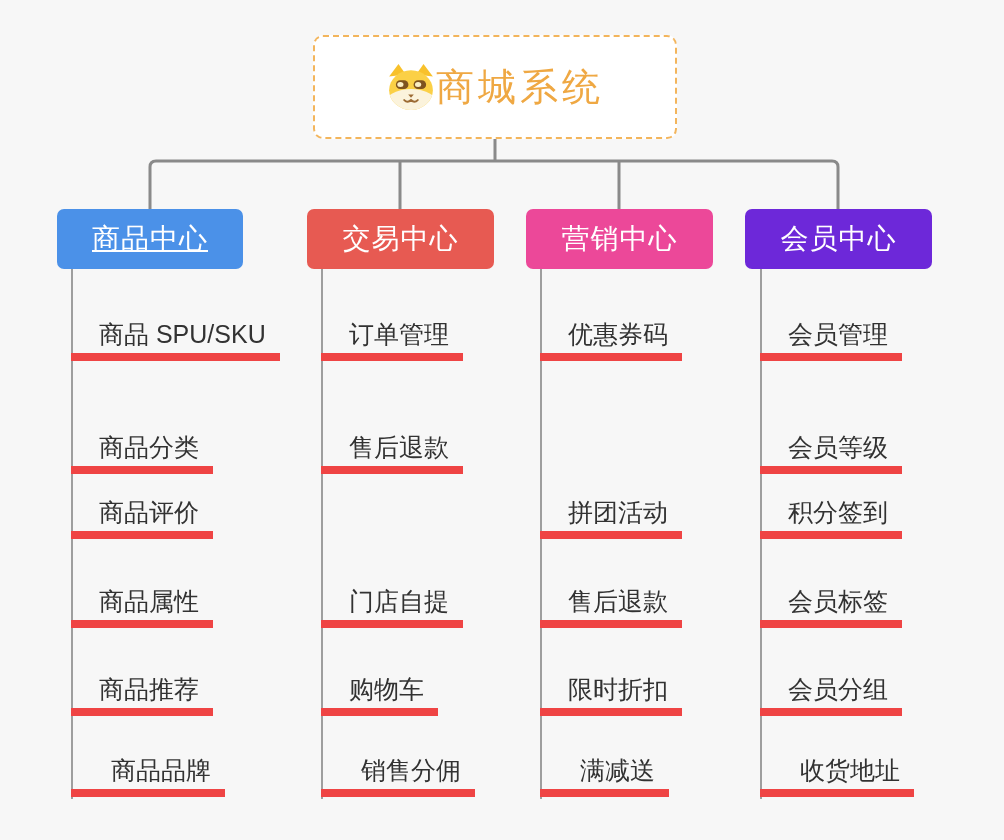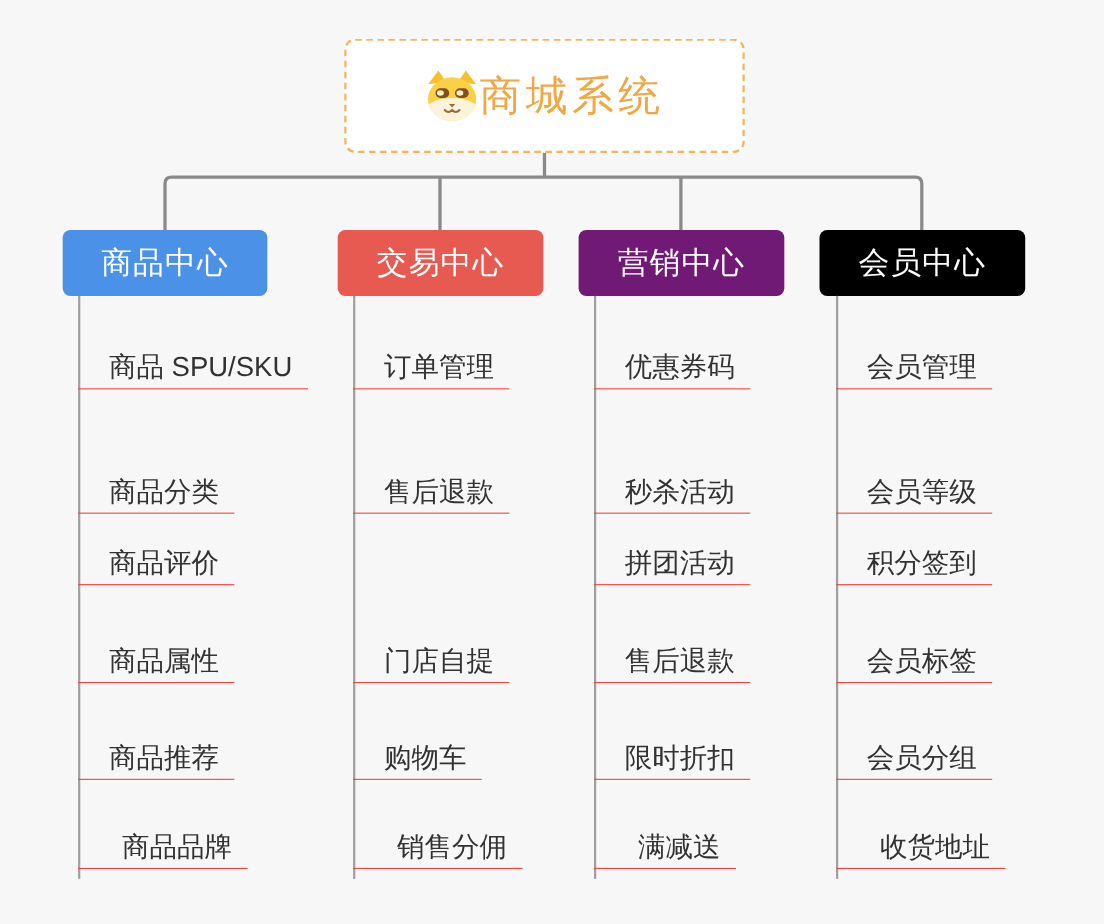--- a/index.html
+++ b/index.html
@@ -76,21 +76,21 @@
   .cl3{ left:760px; }
 
   
   .leaf{
     position:absolute;
     display:inline-block;
     padding:0 14px 4px 28px;
     line-height:30px;
     font-size:25px;
     color:#323232;
-    border-bottom:1px solid #ef4444;
+    border-bottom:8px solid #ef4444;
     white-space:nowrap;
   }
   .x0{ left:71px; }
   .x1{ left:321px; }
   .x2{ left:540px; }
   .x3{ left:760px; }
   .r0{ top:319px; }
   .r1{ top:408px;margin-top:24px; }
   .r2{ top:497px; }
   .r3{ top:586px; }
@@ -125,45 +125,44 @@
       <rect x="9.5" y="16.5" width="12" height="8.5" rx="4.2" fill="#7E531F"></rect>
       <ellipse cx="13.8" cy="20.6" rx="3" ry="2.4" fill="#FBEFC4"></ellipse>
       <rect x="26.5" y="16.5" width="12" height="8.5" rx="4.2" fill="#7E531F"></rect>
       <ellipse cx="30.8" cy="20.6" rx="3" ry="2.4" fill="#FBEFC4"></ellipse>
       <path d="M21.3 30.2 h5.4 l-2.7 3.2 z" fill="#9C6B33"></path>
       <path d="M17.5 35.5 q3.2 3.4 6.5 0 q3.3 3.4 6.5 0" stroke="#9C6B33" stroke-width="1.8" fill="none" stroke-linecap="round"></path>
     </svg>
     <span class="root-title">商城系统</span>
   </div>
 
-  <div class="branch-box b0" style="background: rgb(75, 145, 232);">商品中心</div>
+  <div class="branch-box b0" style="background: rgb(75, 145, 232); text-decoration: underline;">商品中心</div>
   <div class="branch-box b1" style="background: rgb(231, 90, 82);">交易中心</div>
-  <div class="branch-box b2" style="background: #701a75;">营销中心</div>
-  <div class="branch-box b3" style="background: #000000;">会员中心</div>
+  <div class="branch-box b2" style="background: #ec4899;">营销中心</div>
+  <div class="branch-box b3" style="background: #6d28d9;">会员中心</div>
 
   <div class="col-line cl0"></div>
   <div class="col-line cl1"></div>
   <div class="col-line cl2"></div>
   <div class="col-line cl3"></div>
 
   <div class="leaf x0 r0">商品 SPU/SKU</div>
   <div class="leaf x0 r1">商品分类</div>
   <div class="leaf x0 r2">商品评价</div>
   <div class="leaf x0 r3">商品属性</div>
   <div class="leaf x0 r4">商品推荐</div>
   <div class="leaf x0 r5">商品品牌</div>
 
   <div class="leaf x1 r0">订单管理</div>
   <div class="leaf x1 r1">售后退款</div>
   <div class="leaf x1 r3">门店自提</div>
   <div class="leaf x1 r4">购物车</div>
   <div class="leaf x1 r5">销售分佣</div>
 
   <div class="leaf x2 r0">优惠券码</div>
-  <div class="leaf x2 r1">秒杀活动</div>
   <div class="leaf x2 r2">拼团活动</div>
   <div class="leaf x2 r3">售后退款</div>
   <div class="leaf x2 r4">限时折扣</div>
   <div class="leaf x2 r5">满减送</div>
 
   <div class="leaf x3 r0">会员管理</div>
   <div class="leaf x3 r1">会员等级</div>
   <div class="leaf x3 r2">积分签到</div>
   <div class="leaf x3 r3">会员标签</div>
   <div class="leaf x3 r4">会员分组</div>

